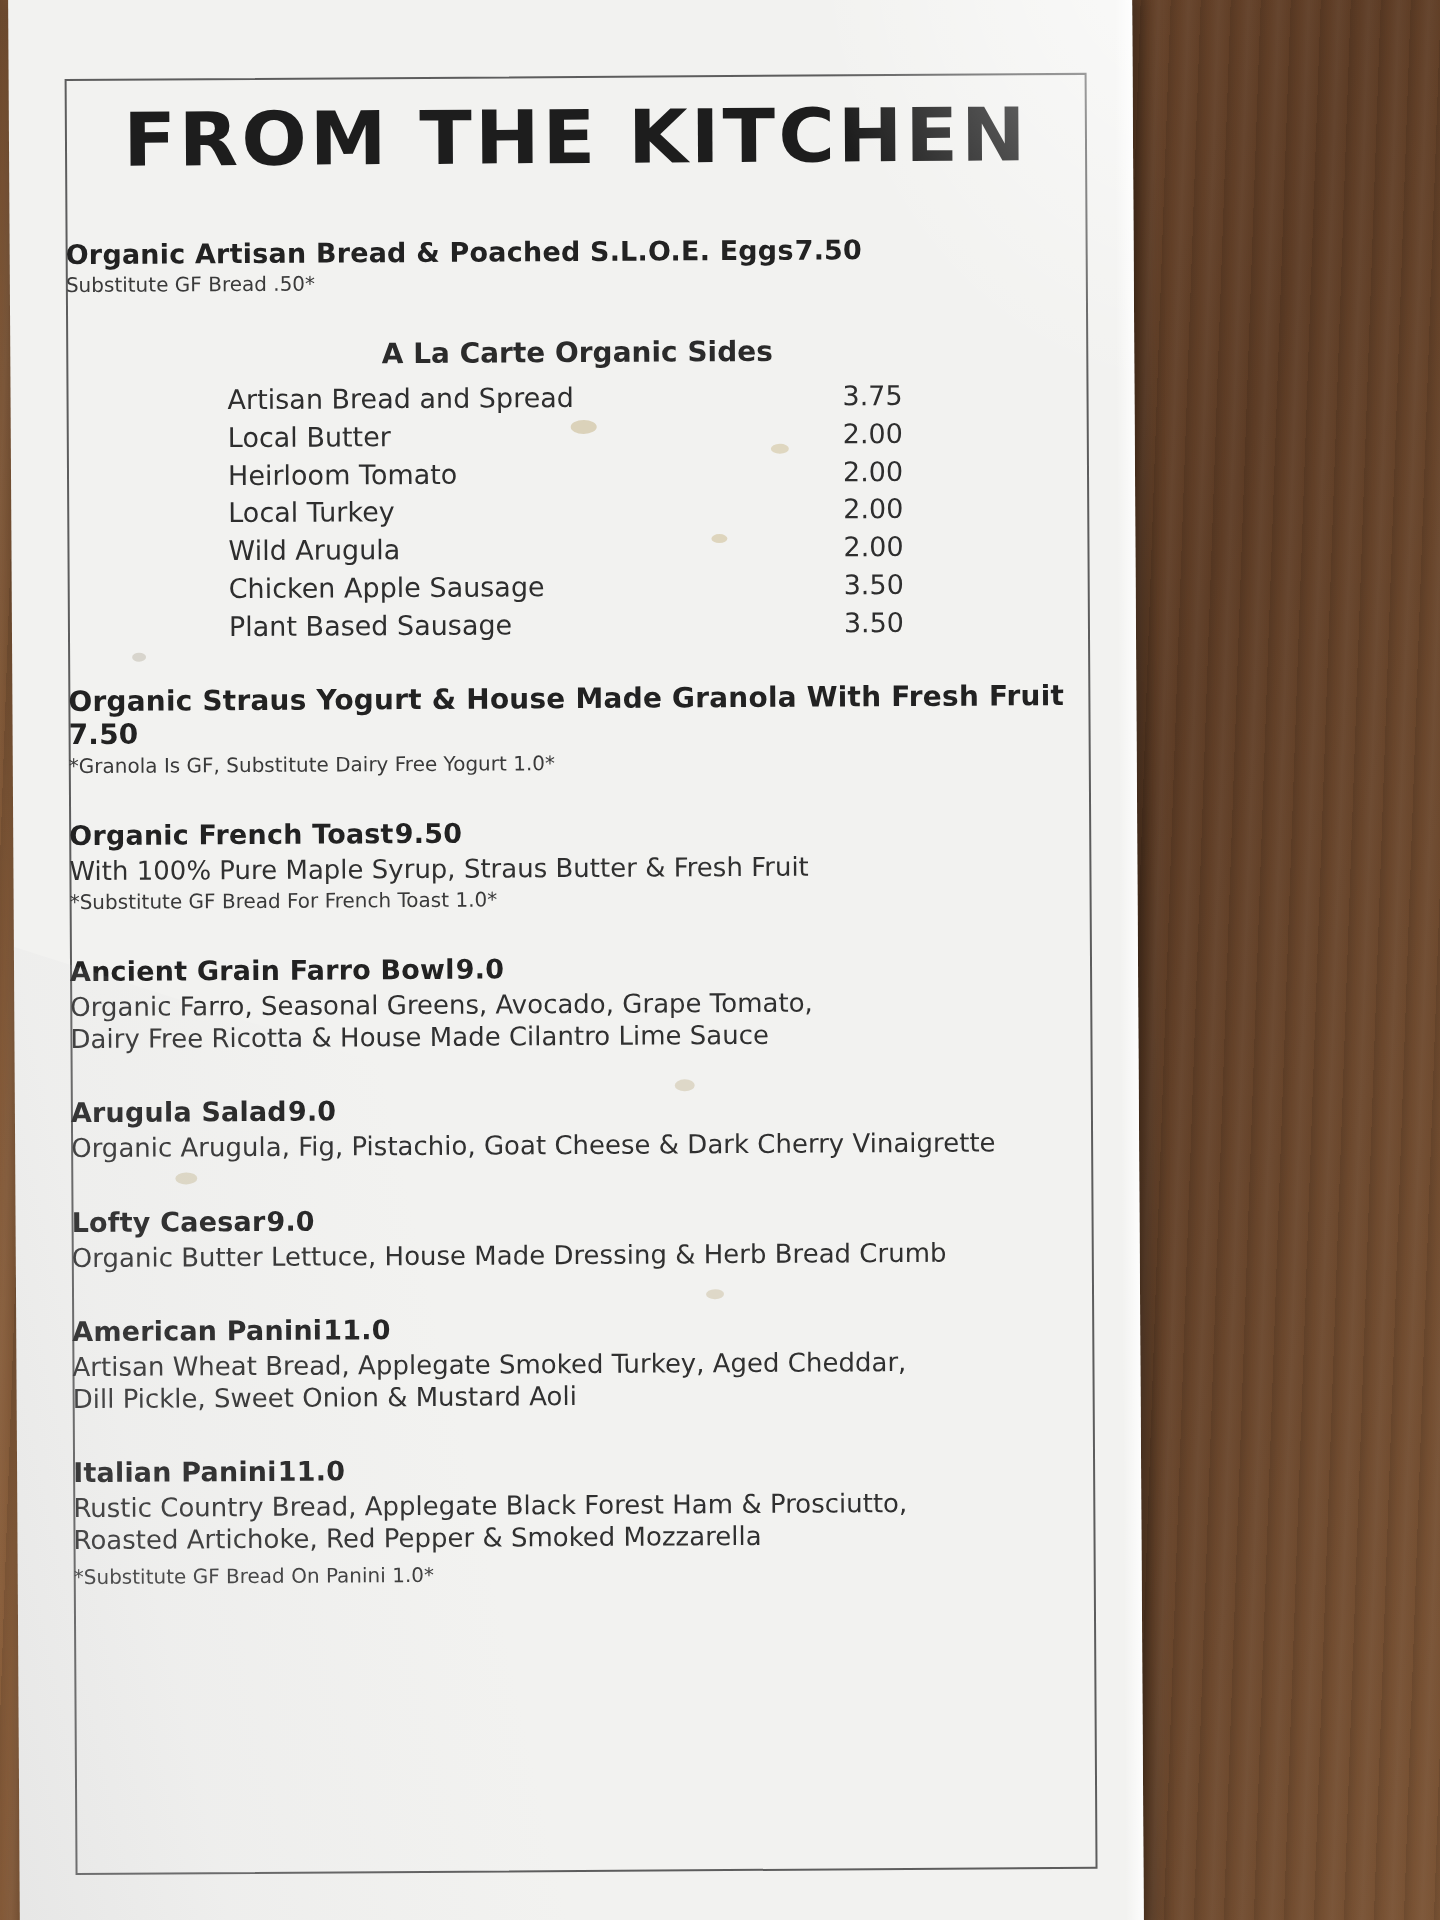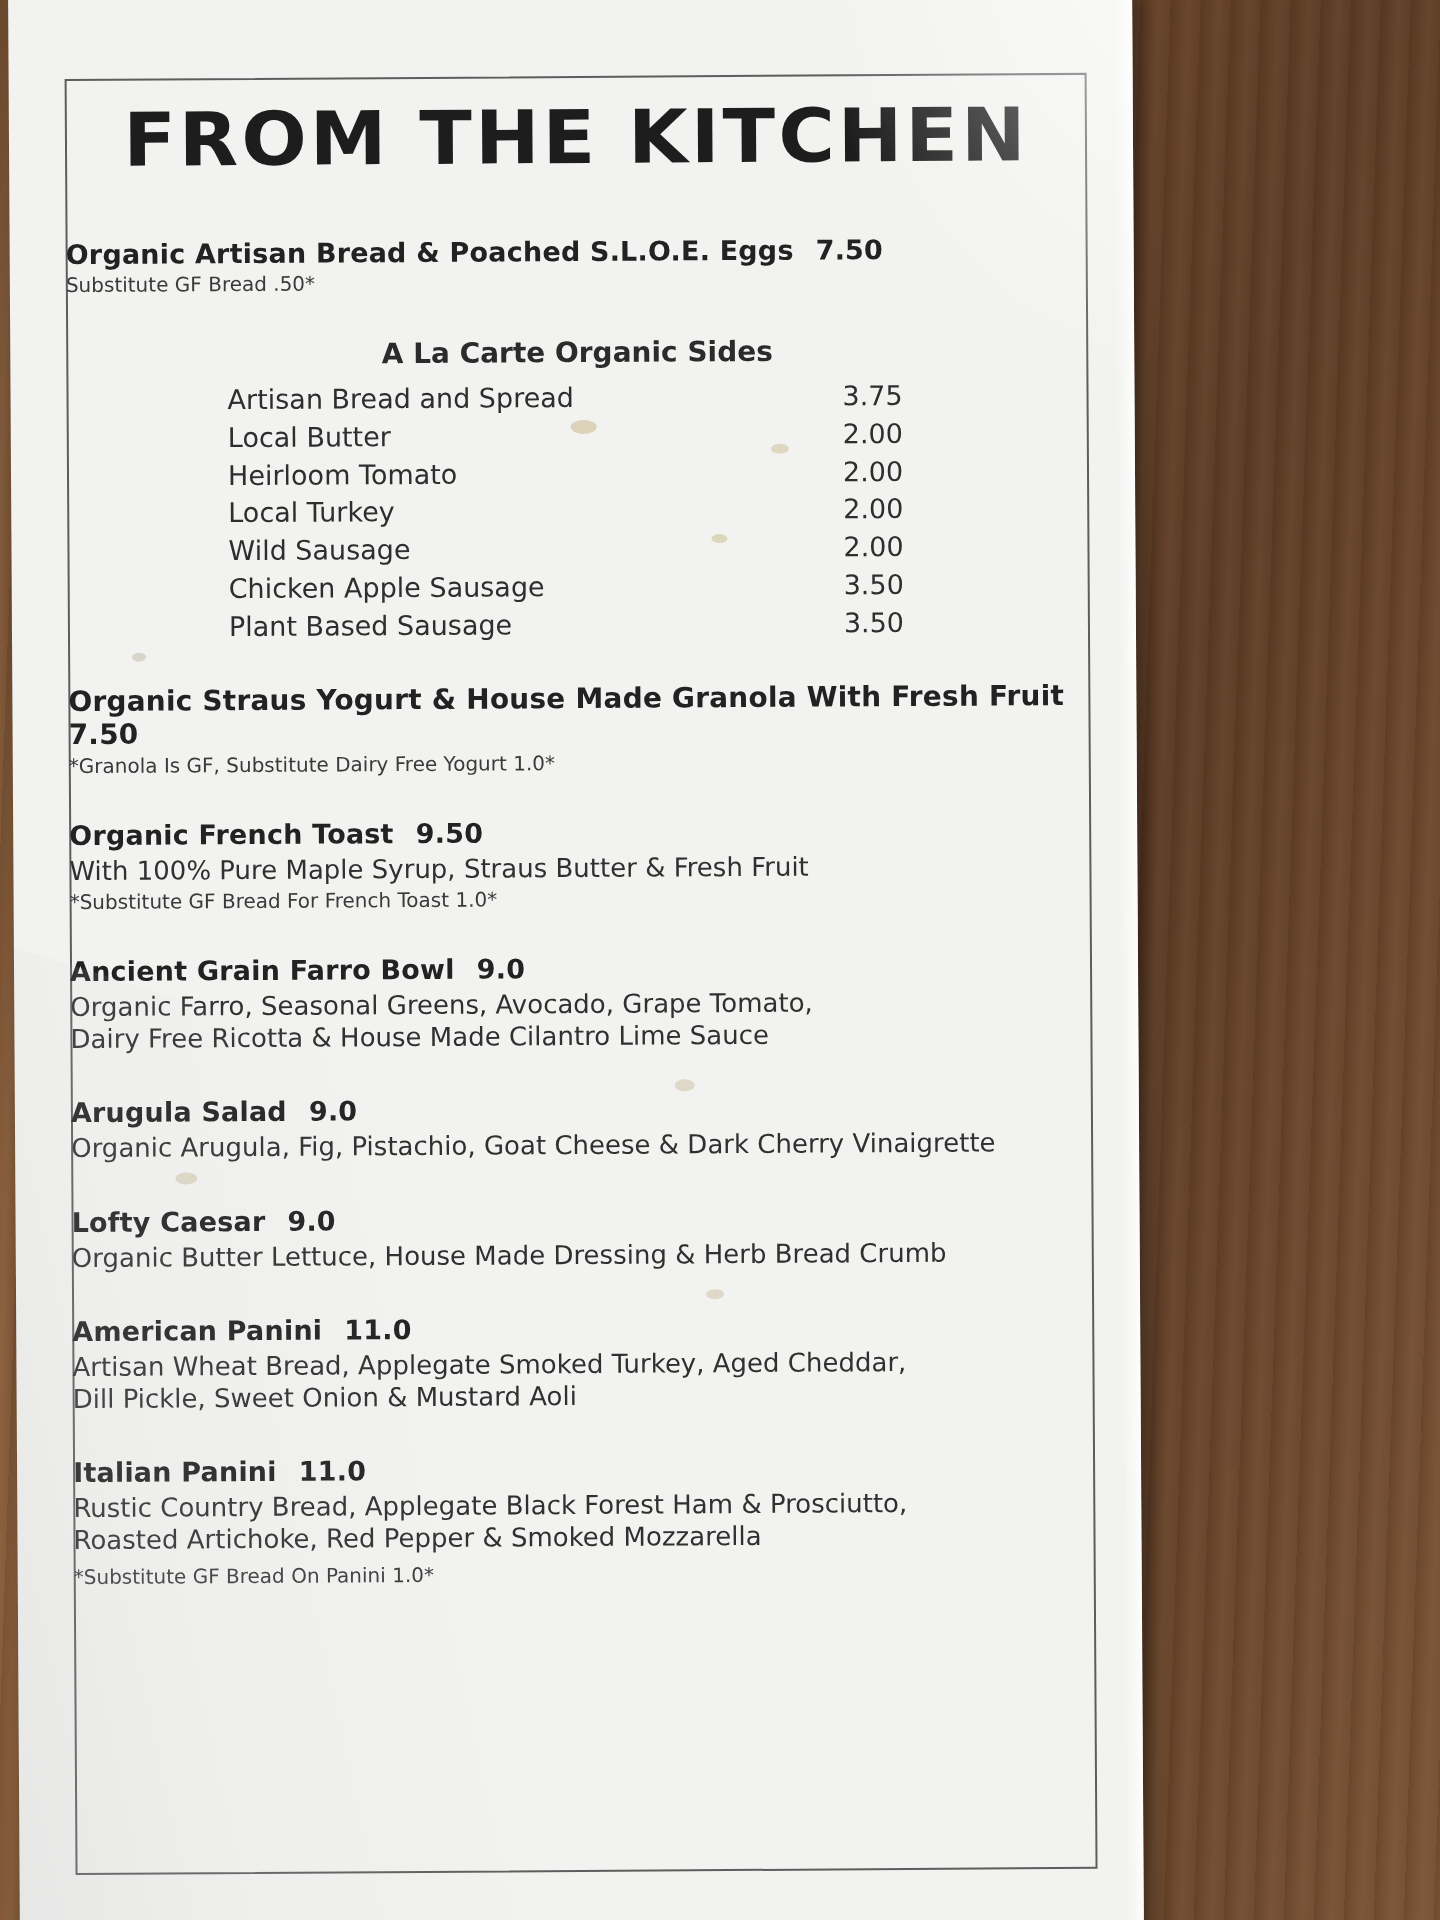--- a/index.html
+++ b/index.html
@@ -93,21 +93,21 @@
     margin: 18px 0 10px 0;
     font-family: "DejaVu Sans", "Liberation Sans", sans-serif;
     transform: scaleX(1.04);
   }
   .item-head {
     font-weight: 700;
     font-size: 27px;
     color: #222;
     letter-spacing: 0.2px;
   }
-  .item-head .price { margin-left: 22px; }
+  .item-head .price { margin-left: 1px; }
   .item-desc {
     font-size: 26px;
     color: #303030;
     line-height: 1.24;
     margin-top: 4px;
   }
   .item-note {
     font-size: 20px;
     color: #3a3a3a;
     margin-top: 3px;
@@ -177,21 +177,21 @@
         </div>
         <div class="side-row">
           <span class="side-name">Heirloom Tomato</span>
           <span class="side-price">2.00</span>
         </div>
         <div class="side-row">
           <span class="side-name">Local Turkey</span>
           <span class="side-price">2.00</span>
         </div>
         <div class="side-row">
-          <span class="side-name">Wild Sausage</span>
+          <span class="side-name">Wild Arugula</span>
           <span class="side-price">2.00</span>
         </div>
         <div class="side-row">
           <span class="side-name">Chicken Apple Sausage</span>
           <span class="side-price">3.50</span>
         </div>
         <div class="side-row">
           <span class="side-name">Plant Based Sausage</span>
           <span class="side-price">3.50</span>
         </div>

